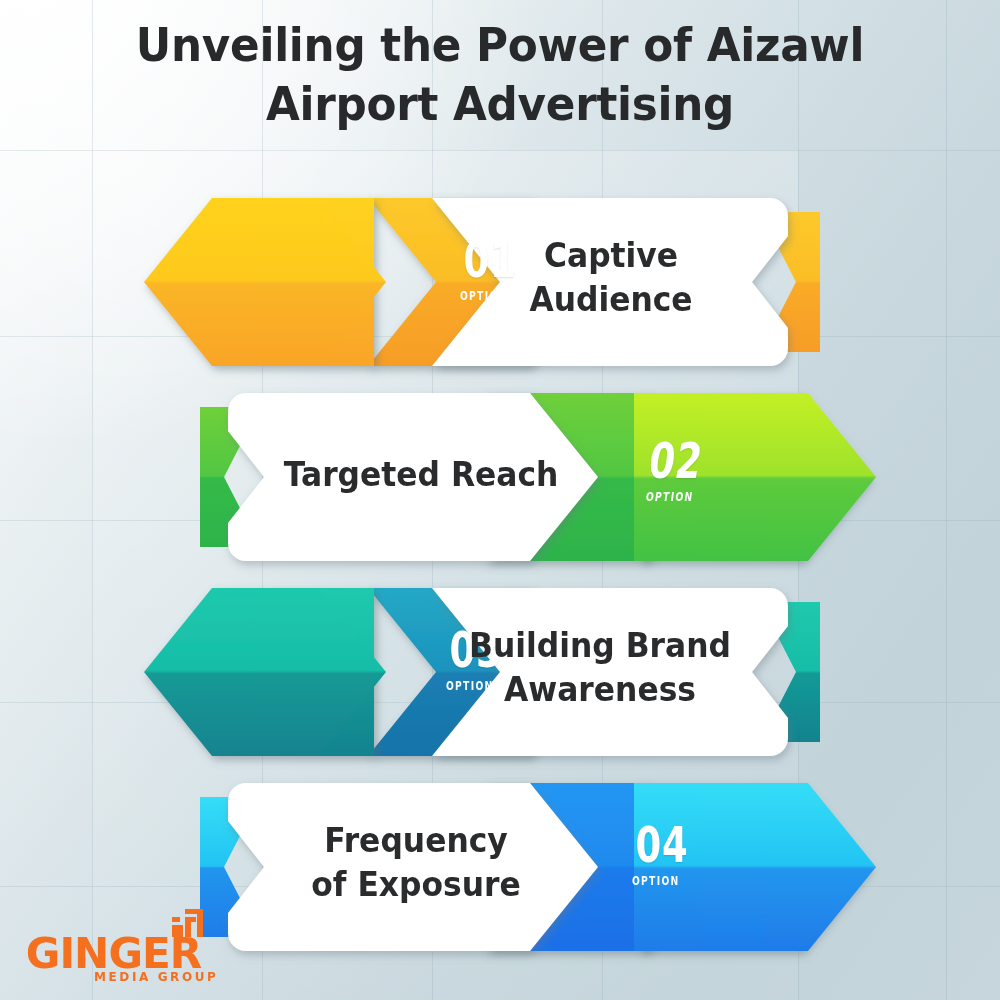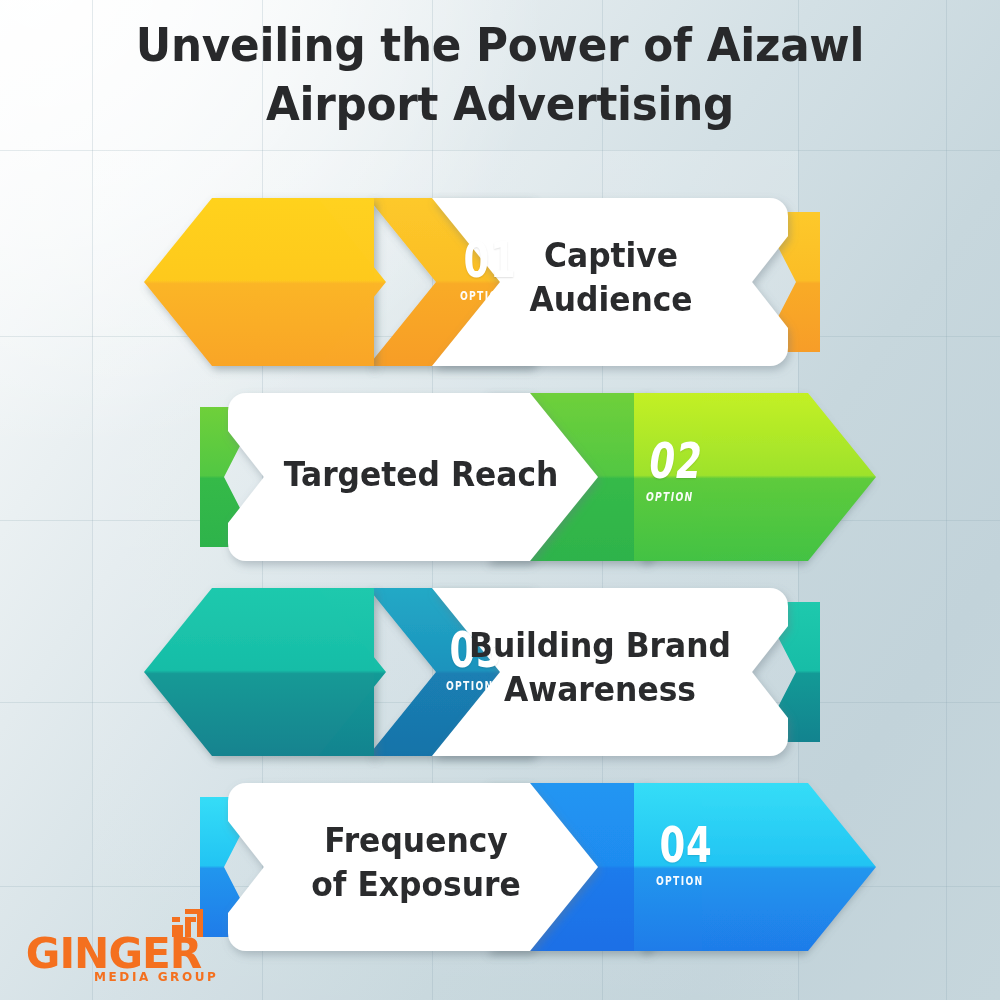--- a/index.html
+++ b/index.html
@@ -117,21 +117,21 @@
     font-weight:bold;
     font-size:11.5px;
     letter-spacing:1.6px;
     margin-top:5px;
     transform:scaleX(0.80);
     opacity:0.97;
   }
   .row-1 .badge-text { left:248px; top:40px; width:120px; }
   .row-2 .badge-text { left:434px; top:46px; width:120px;font-style:italic; }
   .row-3 .badge-text { left:234px; top:40px; width:120px; }
-  .row-4 .badge-text { left:444px; top:40px; width:120px; }
+  .row-4 .badge-text { left:420px; top:40px; width:120px; }
 
   
   .logo {
     position:absolute;
     left:24px; bottom:18px;
     width:200px; height:74px;
   }
   .logo-word {
     position:absolute;
     left:0; top:20px;

